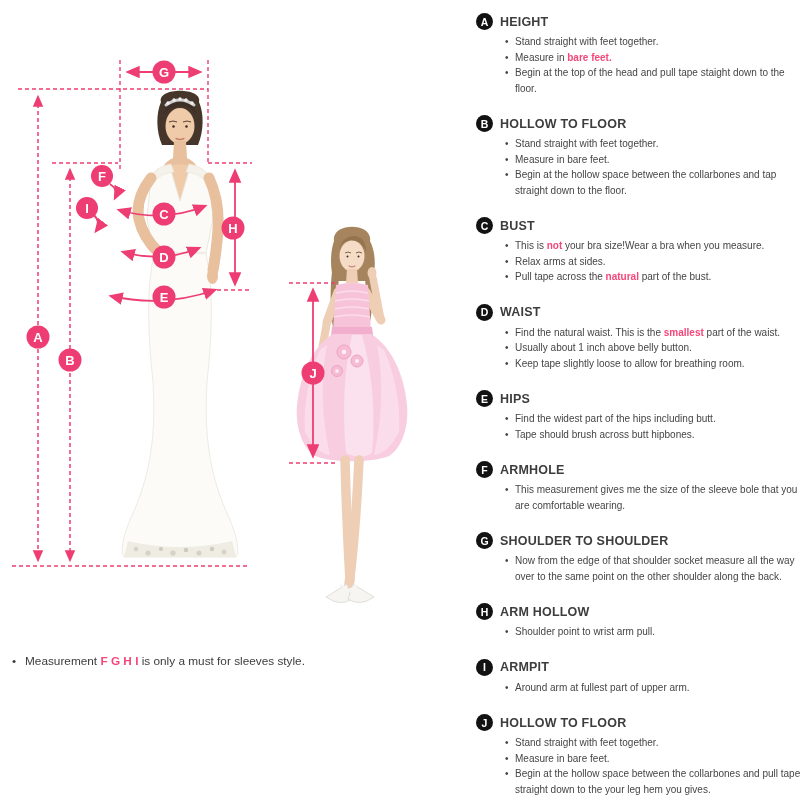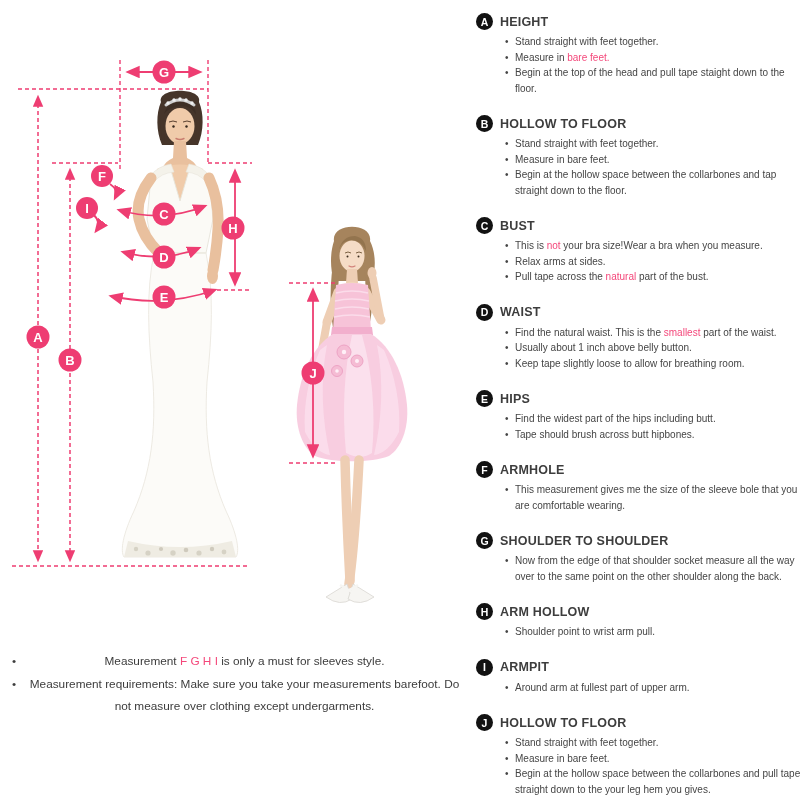--- a/index.html
+++ b/index.html
@@ -16,25 +16,25 @@
   .sec-head { display:flex; align-items:center; gap:7px; margin-bottom:4px; }
   .badge {
     width:17px; height:17px; border-radius:50%; background:#121212; color:#fff;
     font-size:10.5px; font-weight:bold; display:flex; align-items:center; justify-content:center;
     flex:0 0 17px;
   }
   .sec-title { font-size:12.5px; font-weight:bold; color:#3d3d3d; letter-spacing:.2px;text-align:center; }
   .sec ul { list-style:none; margin-left:29px; width:298px; }
   .sec li { position:relative; padding-left:10px; font-size:10px; line-height:15.5px; color:#454545; }
   .sec li::before { content:"\2022"; position:absolute; left:0; top:0; color:#454545; }
-  .pink { color:#f4477a; }
+  .pink { color:#f4477a;font-weight:bold; }
 
   
   .notes { position:absolute; left:12px; top:650px; width:452px; }
-  .note { position:relative; padding-left:13px; font-size:11.8px; line-height:22.5px; color:#3c3c3c;text-align:center; }
+  .note { position:relative; padding-left:13px; font-size:11.8px; line-height:22.5px; color:#3c3c3c; }
   .note::before { content:"\2022"; position:absolute; left:0; top:0; color:#3c3c3c; }
 
   svg text.mletter {
     font-family:"Liberation Sans", sans-serif; font-size:13px; font-weight:bold;
     fill:#ffffff; text-anchor:middle;
   }
 </style>
 </head>
 <body>
 
@@ -296,16 +296,15 @@
         <ul>
           <li><span>Stand straight with feet together.</span></li>
           <li><span>Measure in bare feet.</span></li>
           <li><span>Begin at the hollow space between the collarbones and pull tape straight down to the your leg hem you gives.</span></li>
         </ul>
       </div>
     </div>
 
   <div class="notes">
       <div class="note"><span>Measurement </span><span class="pink">F G H I</span><span> is only a must for sleeves style.</span></div>
-      <div class="note"><span>Measurement requirements: Make sure you take your measurements barefoot. Do not measure over clothing except undergarments.</span></div>
     </div>
 
 </div>
 
 </body></html>

